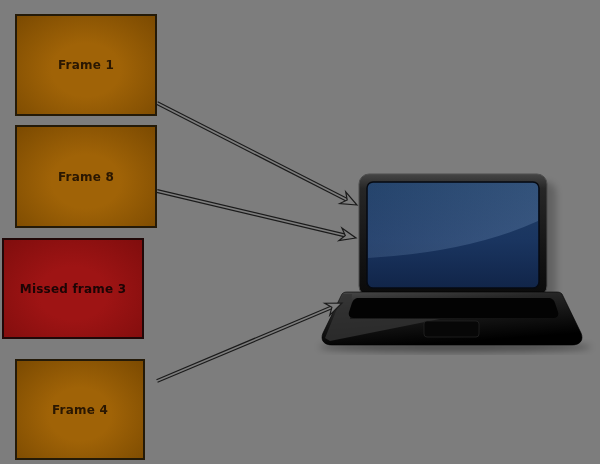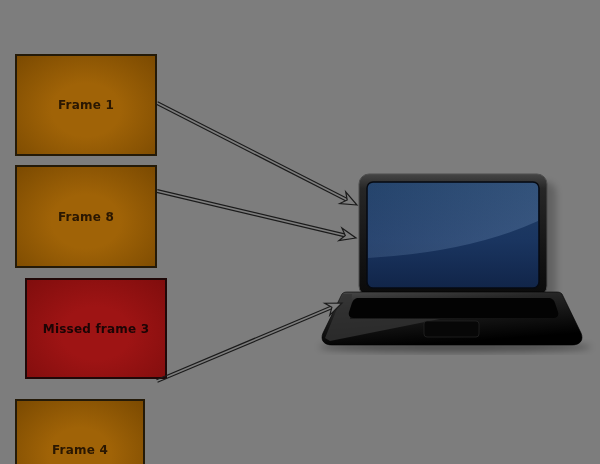--- a/index.html
+++ b/index.html
@@ -7,25 +7,24 @@
   .stage{
     position:relative;width:600px;height:464px;overflow:hidden;
     background:#7d7d7d;
   }
   .frame-box{
     position:absolute;box-sizing:border-box;
     border:2px solid #241a08;
     display:flex;align-items:center;justify-content:center;
     font-weight:bold;font-size:12px;letter-spacing:.2px;
     text-align:center;
-    margin-top:40px;
   }
   .fpos-0{left:15px;top:14px;width:142px;height:102px;}
   .fpos-1{left:15px;top:125px;width:142px;height:103px;}
-  .fpos-2{left:25px;top:238px;width:142px;height:101px;}
+  .fpos-2{left:2px;top:238px;width:142px;height:101px;}
   .fpos-3{left:15px;top:359px;width:130px;height:101px;}
   svg.layer{position:absolute;left:0;top:0;width:600px;height:464px;pointer-events:none;}
 </style>
 </head>
 <body>
 
 <div class="stage" style="background: rgb(125, 125, 125);">
 
   <div class="frame-box fpos-0" style="background: radial-gradient(at 50% 55%, rgb(160, 99, 7) 0%, rgb(160, 99, 7) 35%, rgb(123, 74, 1) 100%); border-color: rgb(36, 26, 8); color: rgb(42, 23, 2);">
     <span>Frame 1</span>

